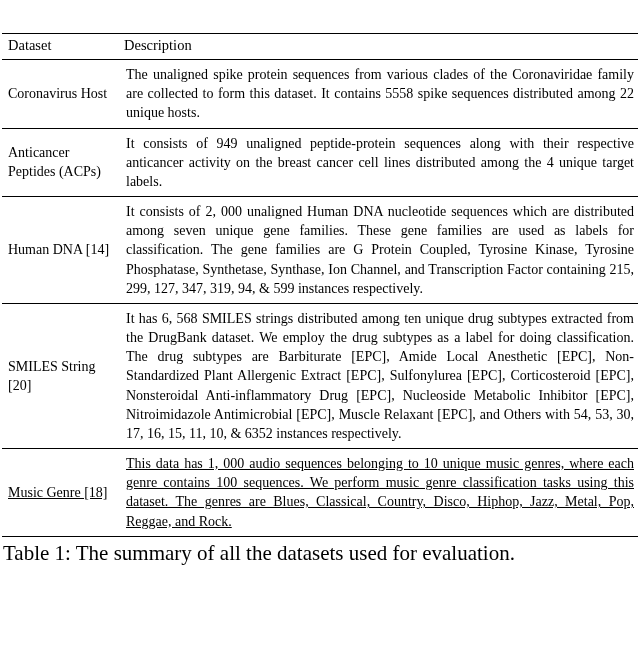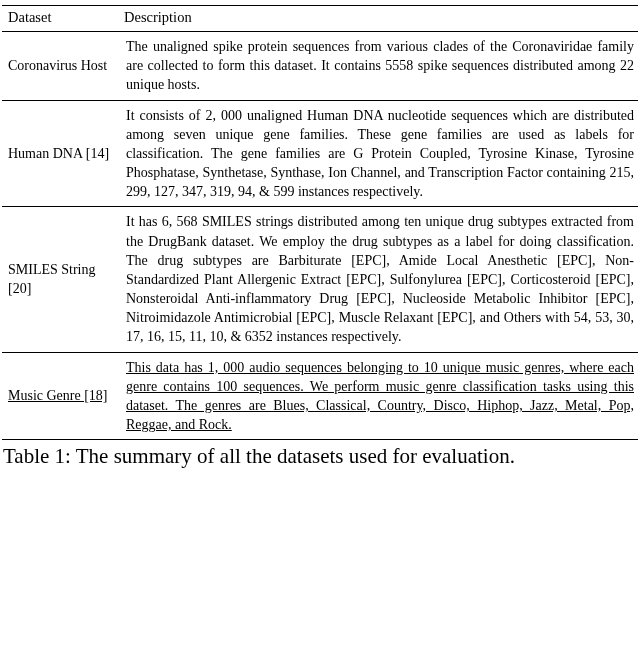--- a/index.html
+++ b/index.html
@@ -14,20 +14,21 @@
     padding: 5px 2px 0 2px;
     font-family: "Liberation Serif", "DejaVu Serif", serif;
     color: #000000;
     overflow: hidden;
   }
   table.paper-table {
     width: 100%;
     border-collapse: collapse;
     border-top: 1.6px solid #000;
     border-bottom: 1.6px solid #000;
+    margin-top: 28px;
   }
   thead th {
     font-weight: normal;
     text-align: left;
     font-size: 14.5px;
     padding: 3px 4px 5px 6px;
     border-bottom: 1.1px solid #000;
   }
   tbody td {
     vertical-align: middle;
@@ -66,20 +67,24 @@
       <th class="col-dataset">Dataset</th>
       <th class="col-description">Description</th>
     </tr>
   </thead>
   <tbody>
     <tr>
       <td class="dataset-cell">Coronavirus Host</td>
       <td class="desc-cell">The unaligned spike protein sequences from various clades of the Coronaviridae family are collected to form this dataset. It contains 5558 spike sequences distributed among 22 unique hosts.</td>
     </tr>
     <tr>
+      <td class="dataset-cell">Anticancer Peptides (ACPs)</td>
+      <td class="desc-cell">It consists of 949 unaligned peptide-protein sequences along with their respective anticancer activity on the breast cancer cell lines distributed among the 4 unique target labels.</td>
+    </tr>
+    <tr>
       <td class="dataset-cell">Human DNA [14]</td>
       <td class="desc-cell">It consists of 2, 000 unaligned Human DNA nucleotide sequences which are distributed among seven unique gene families. These gene families are used as labels for classification. The gene families are G Protein Coupled, Tyrosine Kinase, Tyrosine Phosphatase, Synthetase, Synthase, Ion Channel, and Transcription Factor containing 215, 299, 127, 347, 319, 94, &amp; 599 instances respectively.</td>
     </tr>
     <tr>
       <td class="dataset-cell">SMILES String [20]</td>
       <td class="desc-cell">It has 6, 568 SMILES strings distributed among ten unique drug subtypes extracted from the DrugBank dataset. We employ the drug subtypes as a label for doing classification. The drug subtypes are Barbiturate [EPC], Amide Local Anesthetic [EPC], Non-Standardized Plant Allergenic Extract [EPC], Sulfonylurea [EPC], Corticosteroid [EPC], Nonsteroidal Anti-inflammatory Drug [EPC], Nucleoside Metabolic Inhibitor [EPC], Nitroimidazole Antimicrobial [EPC], Muscle Relaxant [EPC], and Others with 54, 53, 30, 17, 16, 15, 11, 10, &amp; 6352 instances respectively.</td>
     </tr>
     <tr>
       <td class="dataset-cell">Music Genre [18]</td>
       <td class="desc-cell">This data has 1, 000 audio sequences belonging to 10 unique music genres, where each genre contains 100 sequences. We perform music genre classification tasks using this dataset. The genres are Blues, Classical, Country, Disco, Hiphop, Jazz, Metal, Pop, Reggae, and Rock.</td>

